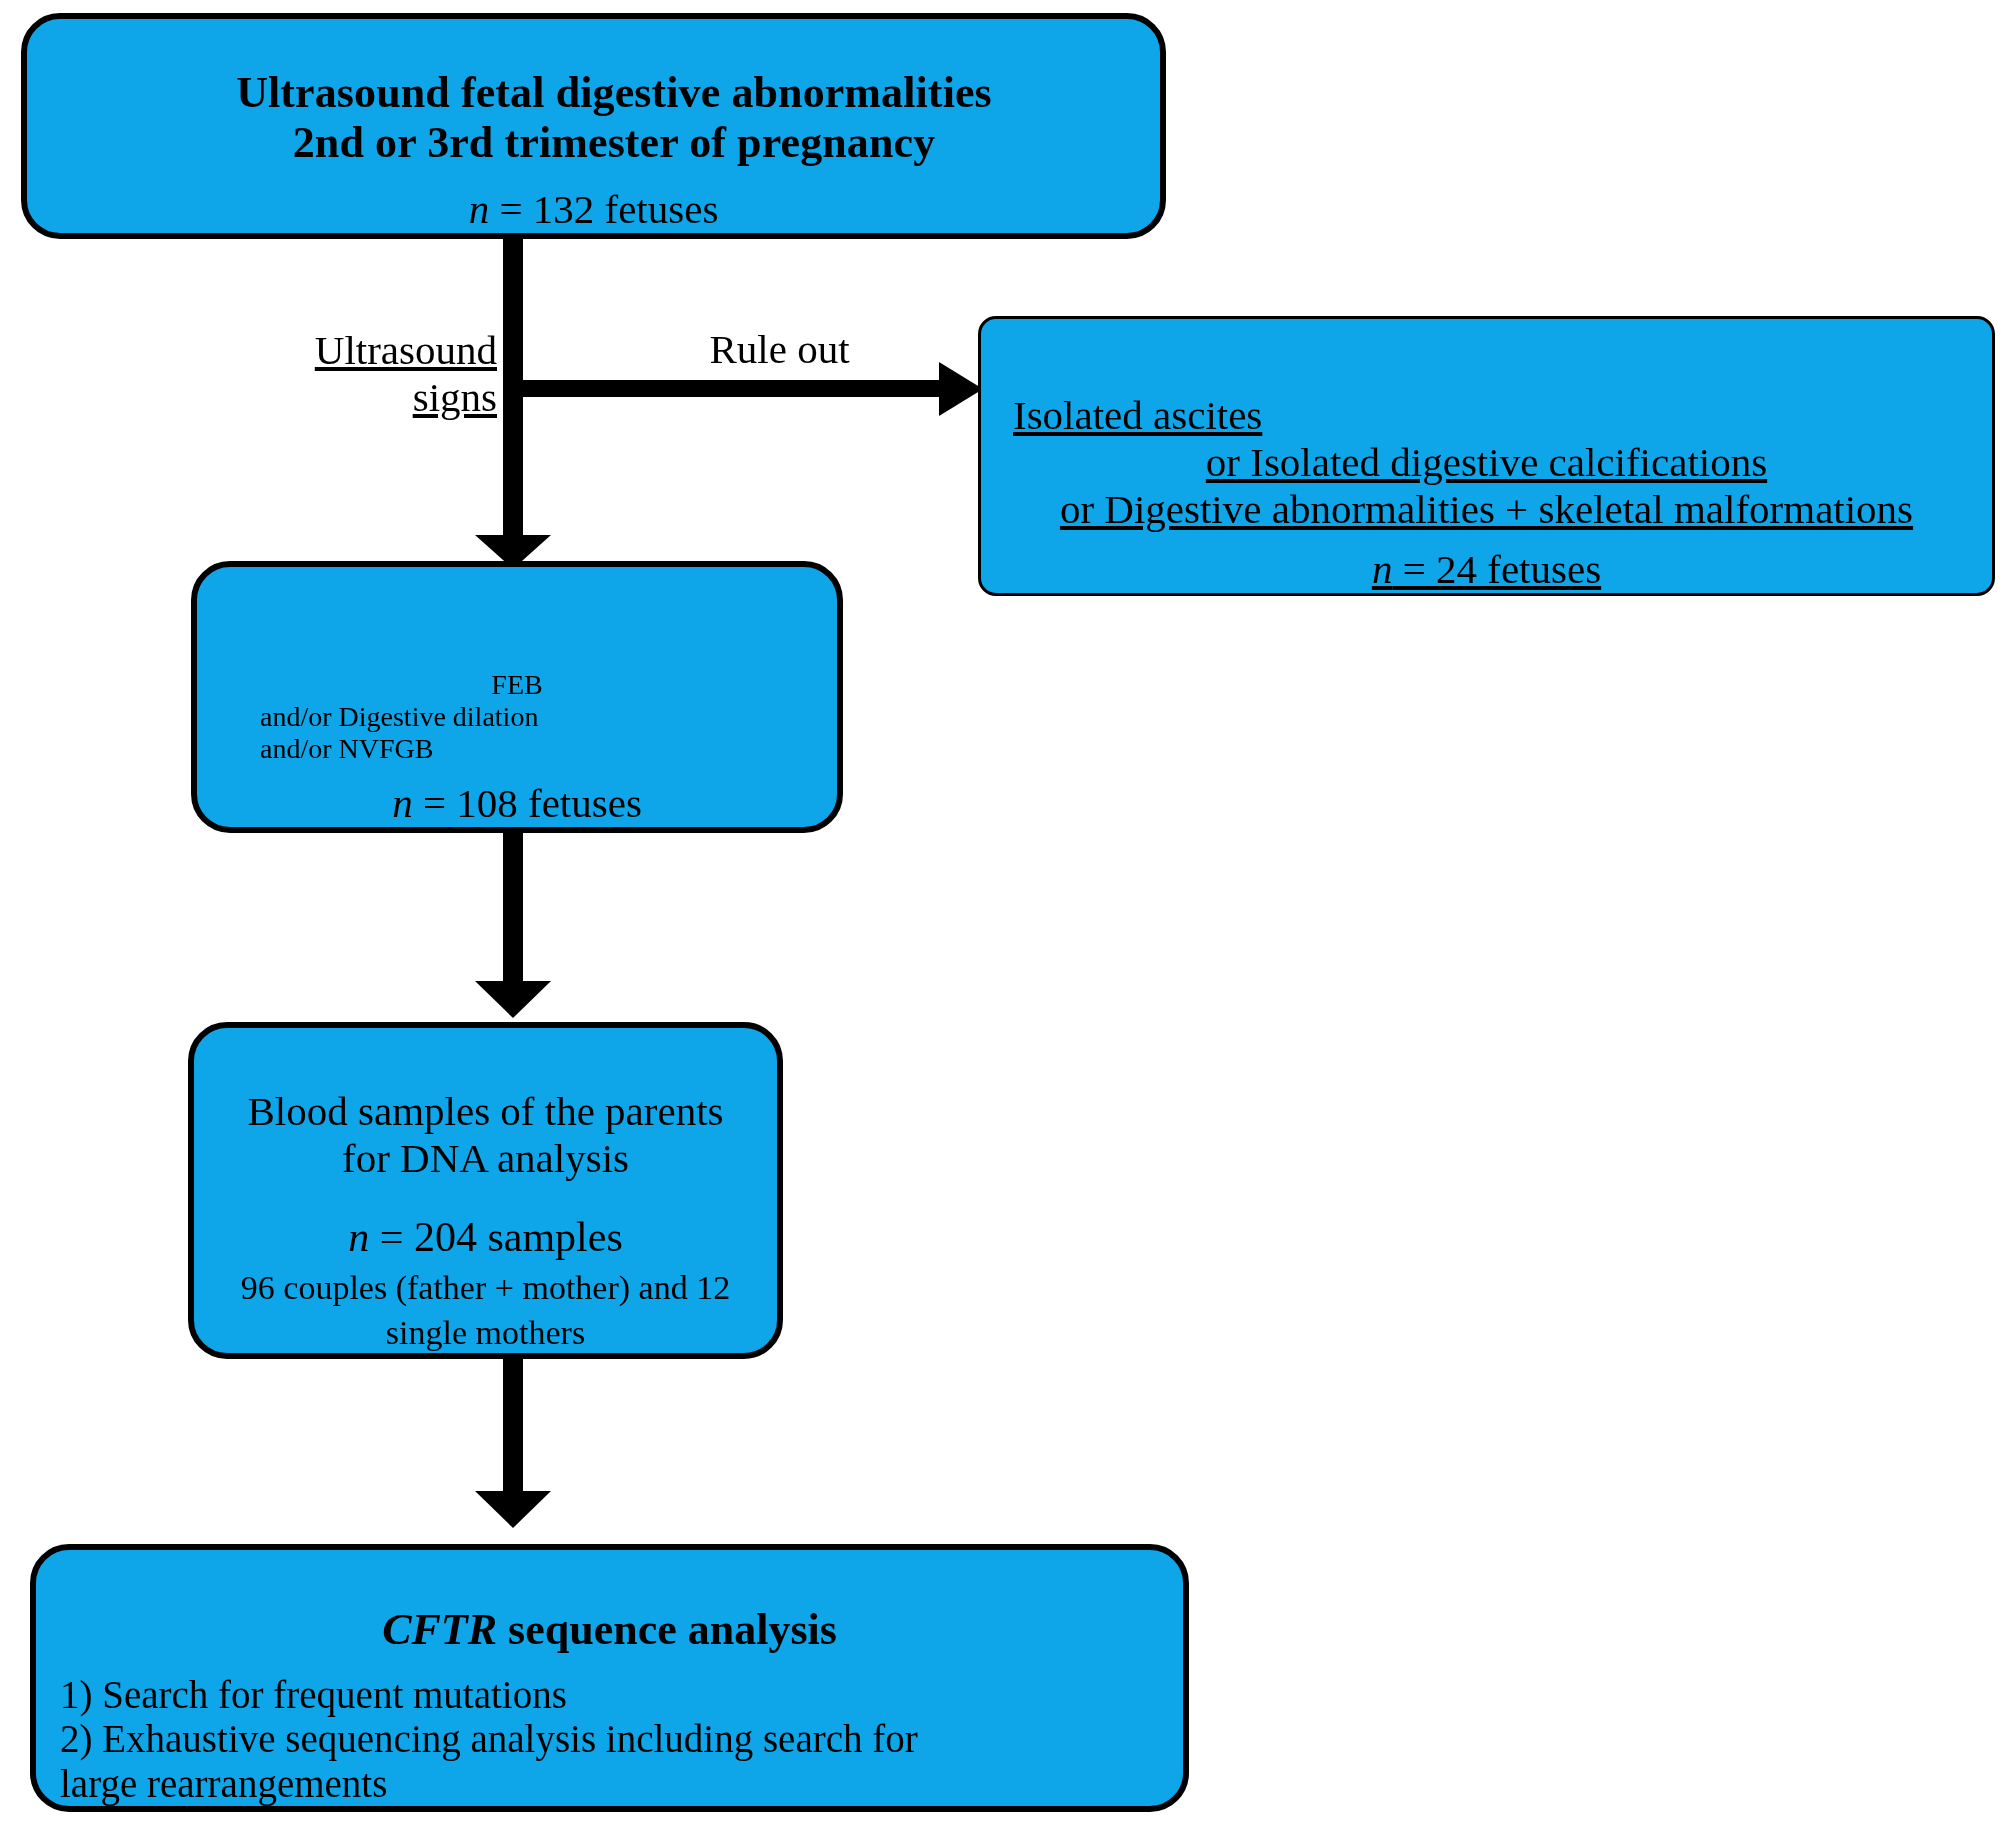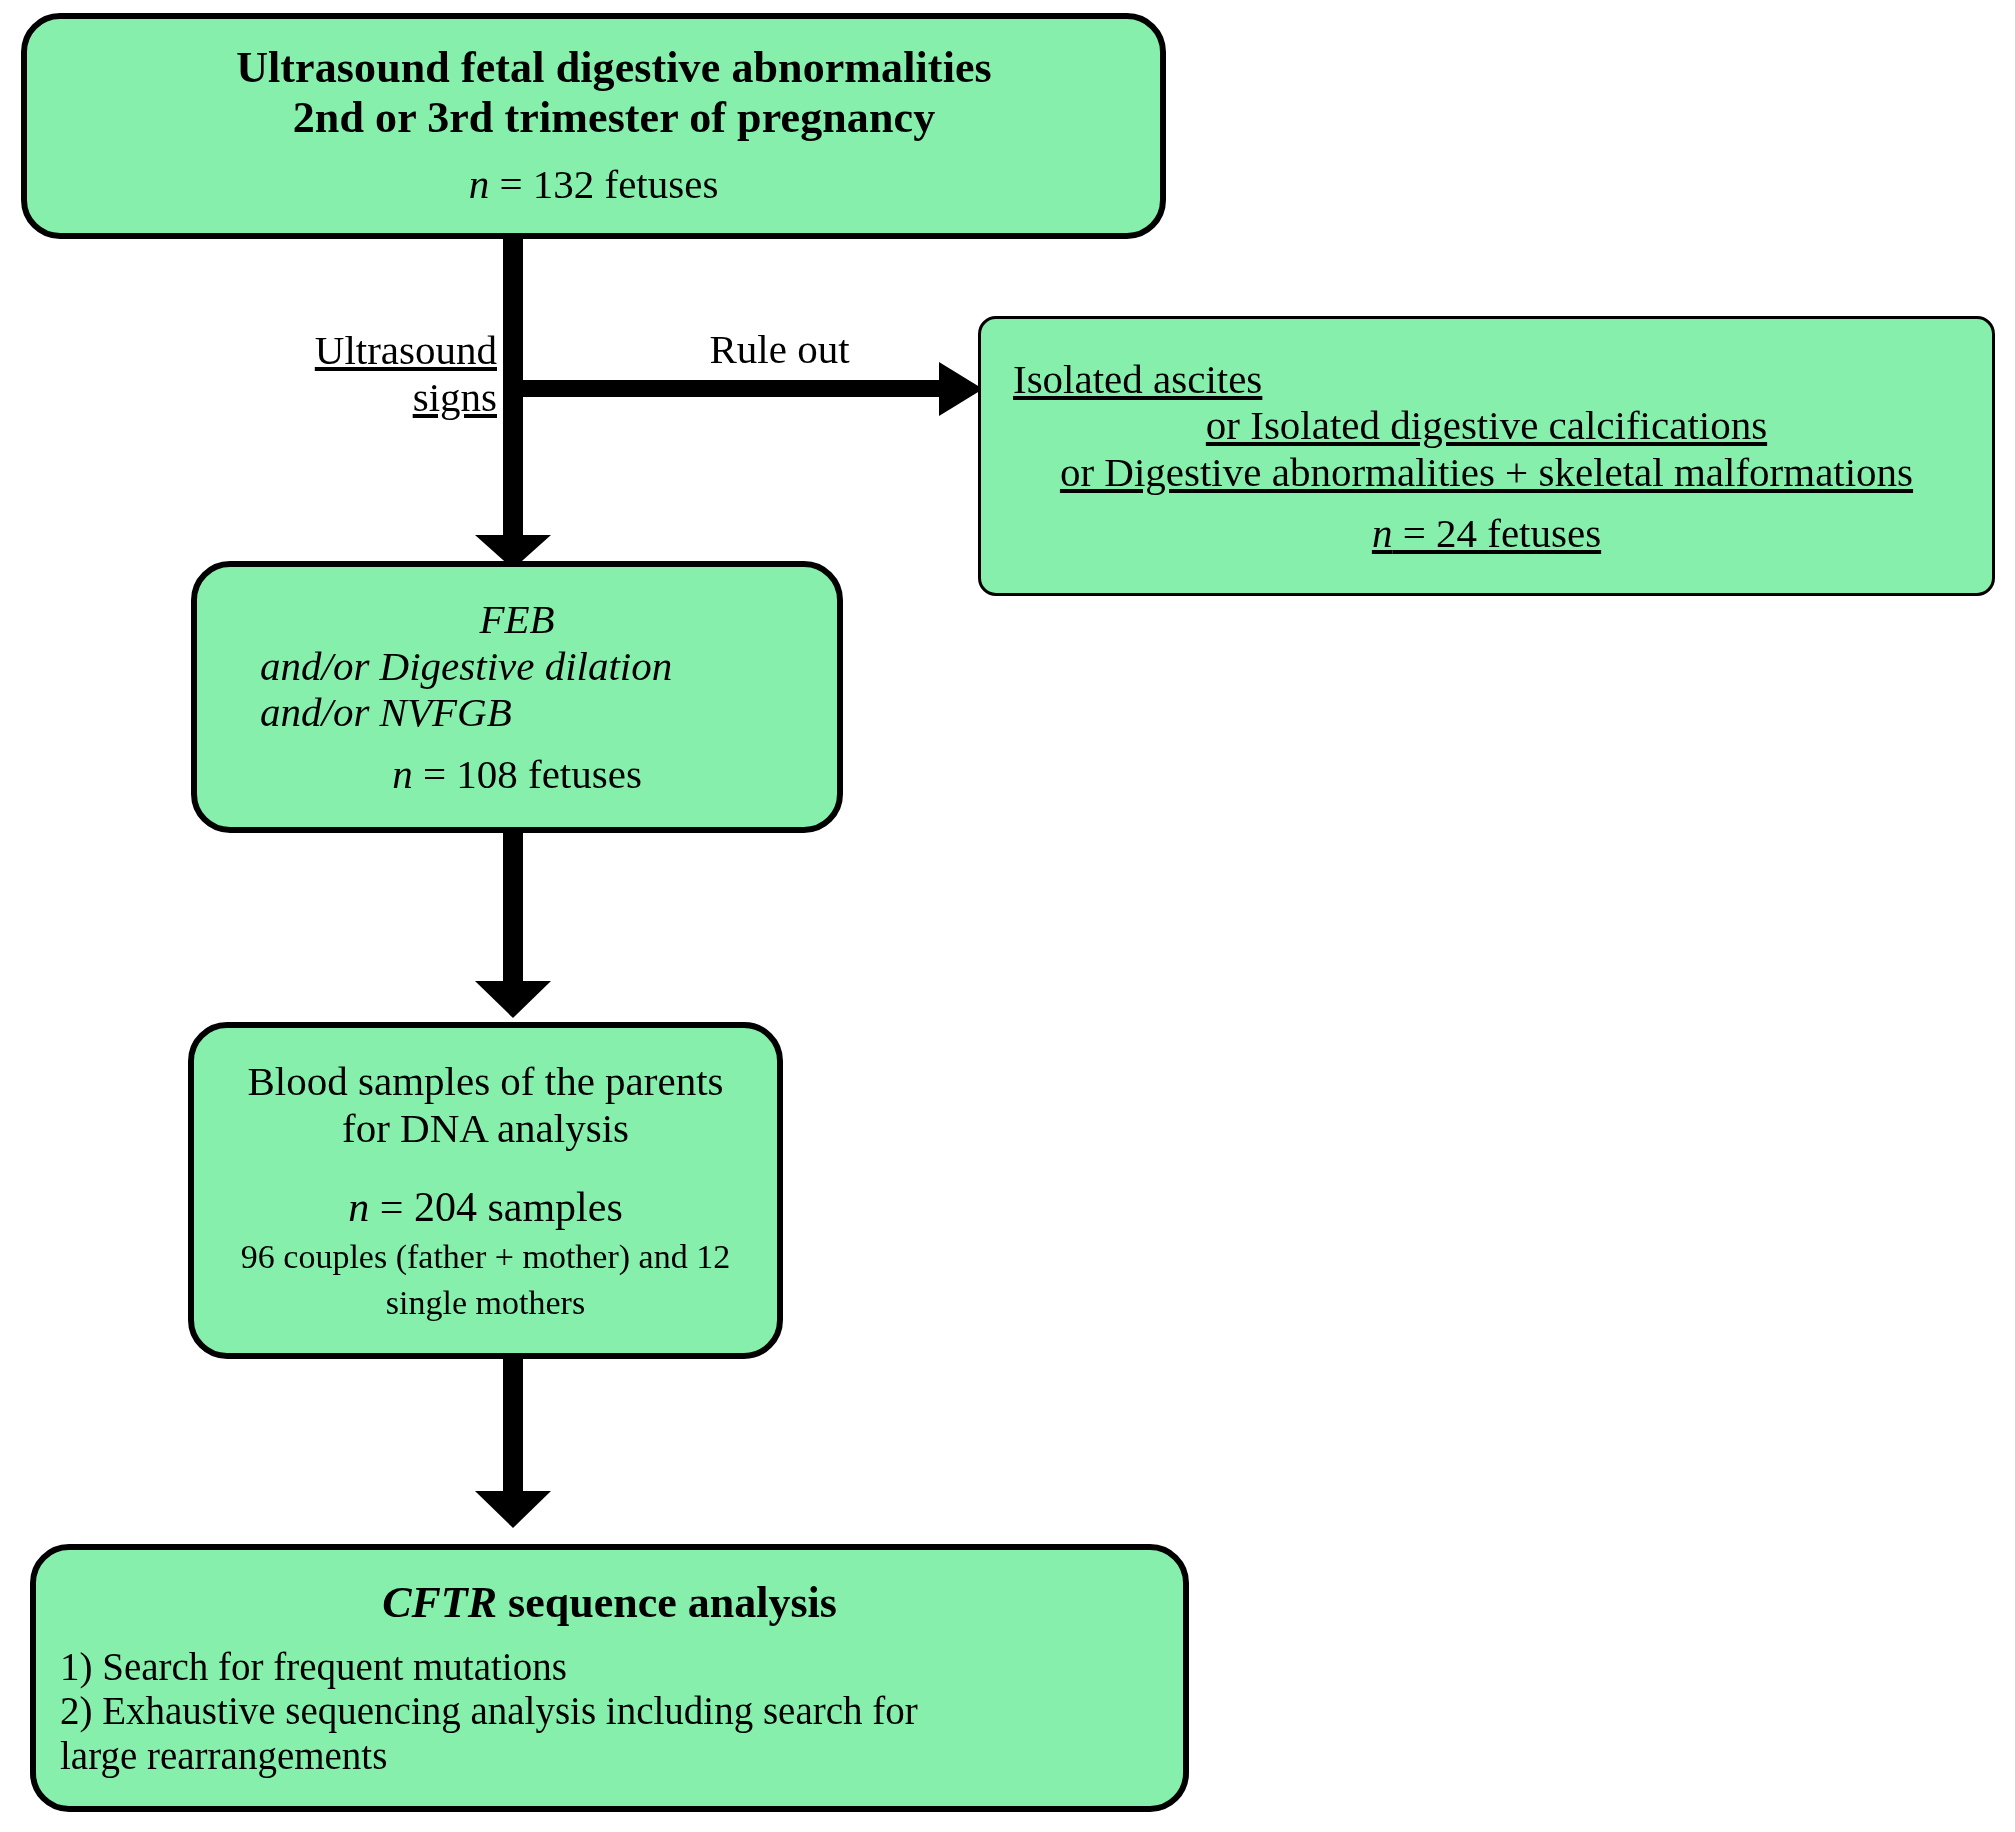--- a/index.html
+++ b/index.html
@@ -6,27 +6,27 @@
   body{
     width:2015px;height:1832px;position:relative;overflow:hidden;
     font-family:"Liberation Serif","DejaVu Serif",serif;
     color:#000000;
   }
   .stage{position:absolute;left:0;top:0;width:2015px;height:1832px;}
 
   
   .box{
     position:absolute;
-    background:#86efac;
+    background:#0ea5e9;
     box-sizing:border-box;
     border:6.3px solid #000000;
     border-radius:39px;
     display:flex;
     flex-direction:column;
-    justify-content:center;
+    justify-content:flex-end;
     z-index:3;
   }
   .box.thin{border-width:3.5px;border-radius:18px;text-decoration:underline;}
 
   #box-initial{left:21px;top:12.6px;width:1145px;height:226px;}
   #box-excluded{left:978px;top:316px;width:1017px;height:280px;}
   #box-feb{left:191px;top:561px;width:652px;height:272px;}
   #box-blood{left:188px;top:1022px;width:595px;height:337px;}
   #box-cftr{left:30px;top:1544px;width:1159px;height:268px;}
 
@@ -36,21 +36,21 @@
   .center{text-align:center;}
   .left{text-align:left;}
 
   
   #box-initial .t1{font-size:44px;letter-spacing:0.1px;padding-left:41px;}
   #box-initial .t2{font-size:41px;margin-top:18px;}
 
   #box-excluded .t1{font-size:41px;padding-left:32px;}
   #box-excluded .t2{font-size:41px;margin-top:14px;}
 
-  #box-feb .t1{font-size:41px;font-style:italic;}
+  #box-feb .t1{font-size:28px;}
   #box-feb .t2{font-size:41px;margin-top:15.5px;}
 
   #box-blood .t1{font-size:41px;}
   #box-blood .t2{font-size:42px;margin-top:32px;}
   #box-blood .t3{font-size:34px;margin-top:7px;}
 
   #box-cftr .t1{font-size:44px;margin-bottom:17px;}
   #box-cftr .t2{font-size:39px;padding:0 24px;}
 
   .indent-l{padding-left:63px;}

